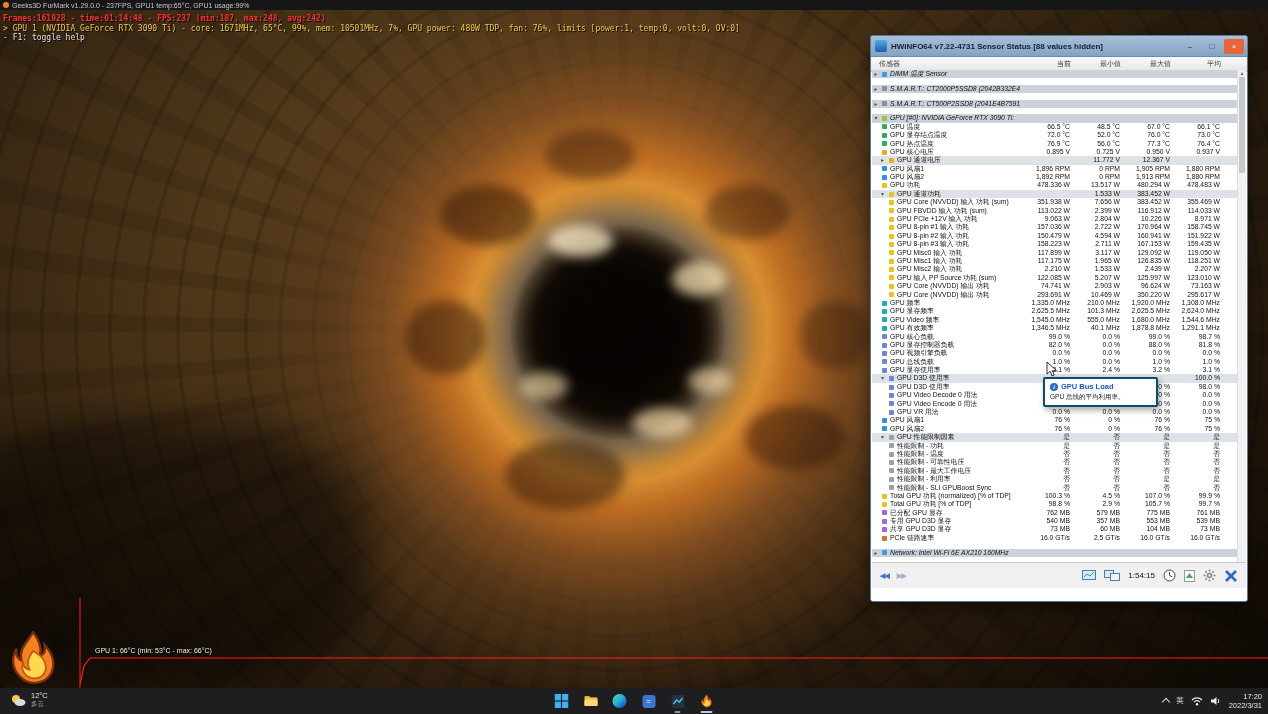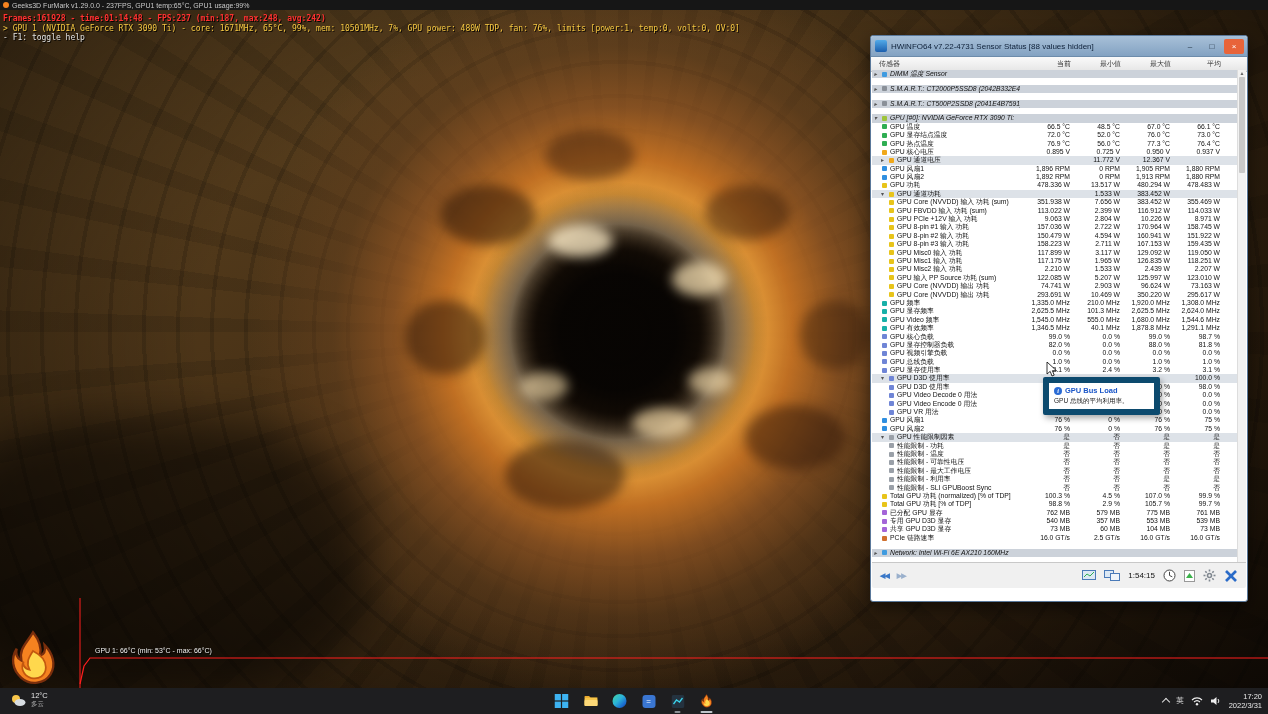--- a/index.html
+++ b/index.html
@@ -38,21 +38,21 @@
   .osd.wht{color:#e2e2e2;}
 
   .fm-graph{position:absolute;left:0;top:0;z-index:11;}
   .graph-label{position:absolute;left:95px;top:647px;z-index:12;font-size:7px;color:#f2f2f2;text-shadow:1px 1px 0 #000;white-space:nowrap;}
   .fm-logo{position:absolute;left:8px;top:630px;z-index:12;}
 
   
   .hw{position:absolute;left:870px;top:35px;width:378px;height:567px;z-index:25;background:#fff;border:1px solid #5a789a;box-sizing:border-box;box-shadow:0 6px 18px rgba(0,0,0,.5);border-radius:3px;}
   .hw-tb{height:20px;background:linear-gradient(#a8c0d8,#83a2c2);display:flex;align-items:center;padding:0 3px 0 4px;border-bottom:1px solid #6d8cab;border-radius:2px 2px 0 0;}
   .hw-ic{width:12px;height:12px;border-radius:2px;background:linear-gradient(#52aae8,#1c5fae);margin-right:4px;flex:0 0 auto;}
-  .hw-title{flex:1;font-size:8px;font-weight:normal;color:#0e2038;white-space:nowrap;overflow:hidden;}
+  .hw-title{flex:1;font-size:8px;font-weight:bold;color:#0e2038;white-space:nowrap;overflow:hidden;}
   .hw-btn{width:20px;height:15px;display:flex;align-items:center;justify-content:center;font-size:8px;color:#203040;margin-left:2px;border-radius:2px;cursor:default;}
   .hw-btn.close{background:#e8643a;color:#fff;}
 
   .hw-head{display:flex;align-items:center;height:14px;background:linear-gradient(#fafafa,#e6e6e6);border-bottom:1px solid #c0c0c0;font-size:7px;color:#333;padding-left:2px;}
   .h-lb{flex:1 1 auto;padding-left:6px;}
   .h-val{flex:0 0 50px;text-align:right;white-space:nowrap;}
   .h-sp{flex:0 0 26px;}
 
   .hw-body{position:absolute;top:34px;left:1px;right:1px;bottom:26px;overflow:hidden;background:#fff;}
   .srow{display:flex;align-items:center;height:8.4px;font-size:6.8px;line-height:8.4px;color:#101010;padding-left:2px;}
@@ -75,21 +75,21 @@
   .sb-thumb{width:6px;height:96px;background:#c9c9c9;border-radius:1px;margin-top:1px;}
   .sb-down{margin-top:auto;}
 
   .hw-status{position:absolute;left:1px;right:1px;bottom:13px;height:25px;background:#f0f0f0;border-top:1px solid #c8c8c8;display:flex;align-items:center;border-radius:0 0 2px 2px;}
   .nav{font-size:7px;font-weight:bold;color:#3a78c8;letter-spacing:-1px;margin-left:8px;}
   .nav.dim{color:#9ab0cc;}
   .st-right{margin-left:auto;display:flex;align-items:center;gap:8px;padding-right:8px;}
   .uptime{font-size:8px;color:#111;}
 
   
-  .tip{position:absolute;left:1043px;top:377px;z-index:45;background:#fff;border:6px solid #0c4a6e;border-radius:2px;box-shadow:2px 3px 6px rgba(0,0,0,.35);padding:3px 14px 3px 5px;min-width:86px;}
+  .tip{position:absolute;left:1043px;top:377px;z-index:45;background:#fff;border:2px solid #0c4a6e;border-radius:2px;box-shadow:2px 3px 6px rgba(0,0,0,.35);padding:3px 20px 3px 5px;min-width:86px;}
   .tip-head{display:flex;align-items:center;gap:3px;font-size:7.5px;font-weight:bold;color:#1a56c8;white-space:nowrap;}
   .tip-info{width:8px;height:8px;border-radius:50%;background:#2a6bd4;color:#fff;font-size:6px;font-style:italic;font-family:"Liberation Serif",serif;display:flex;align-items:center;justify-content:center;flex:0 0 auto;}
   .tip-body{font-size:6.5px;color:#222;margin-top:2px;white-space:nowrap;}
   .cursor{position:absolute;left:1046px;top:362px;z-index:50;}
 
   
   .taskbar{position:absolute;left:0;bottom:0;width:100%;height:26px;background:#1e1e20;z-index:60;}
   .tb-weather{position:absolute;left:10px;top:3px;display:flex;gap:5px;align-items:center;color:#e8e8e8;}
   .tb-wtxt{font-size:7.5px;line-height:1.25;}
   .tb-wsub{color:#b0b0b0;font-size:6.5px;}

